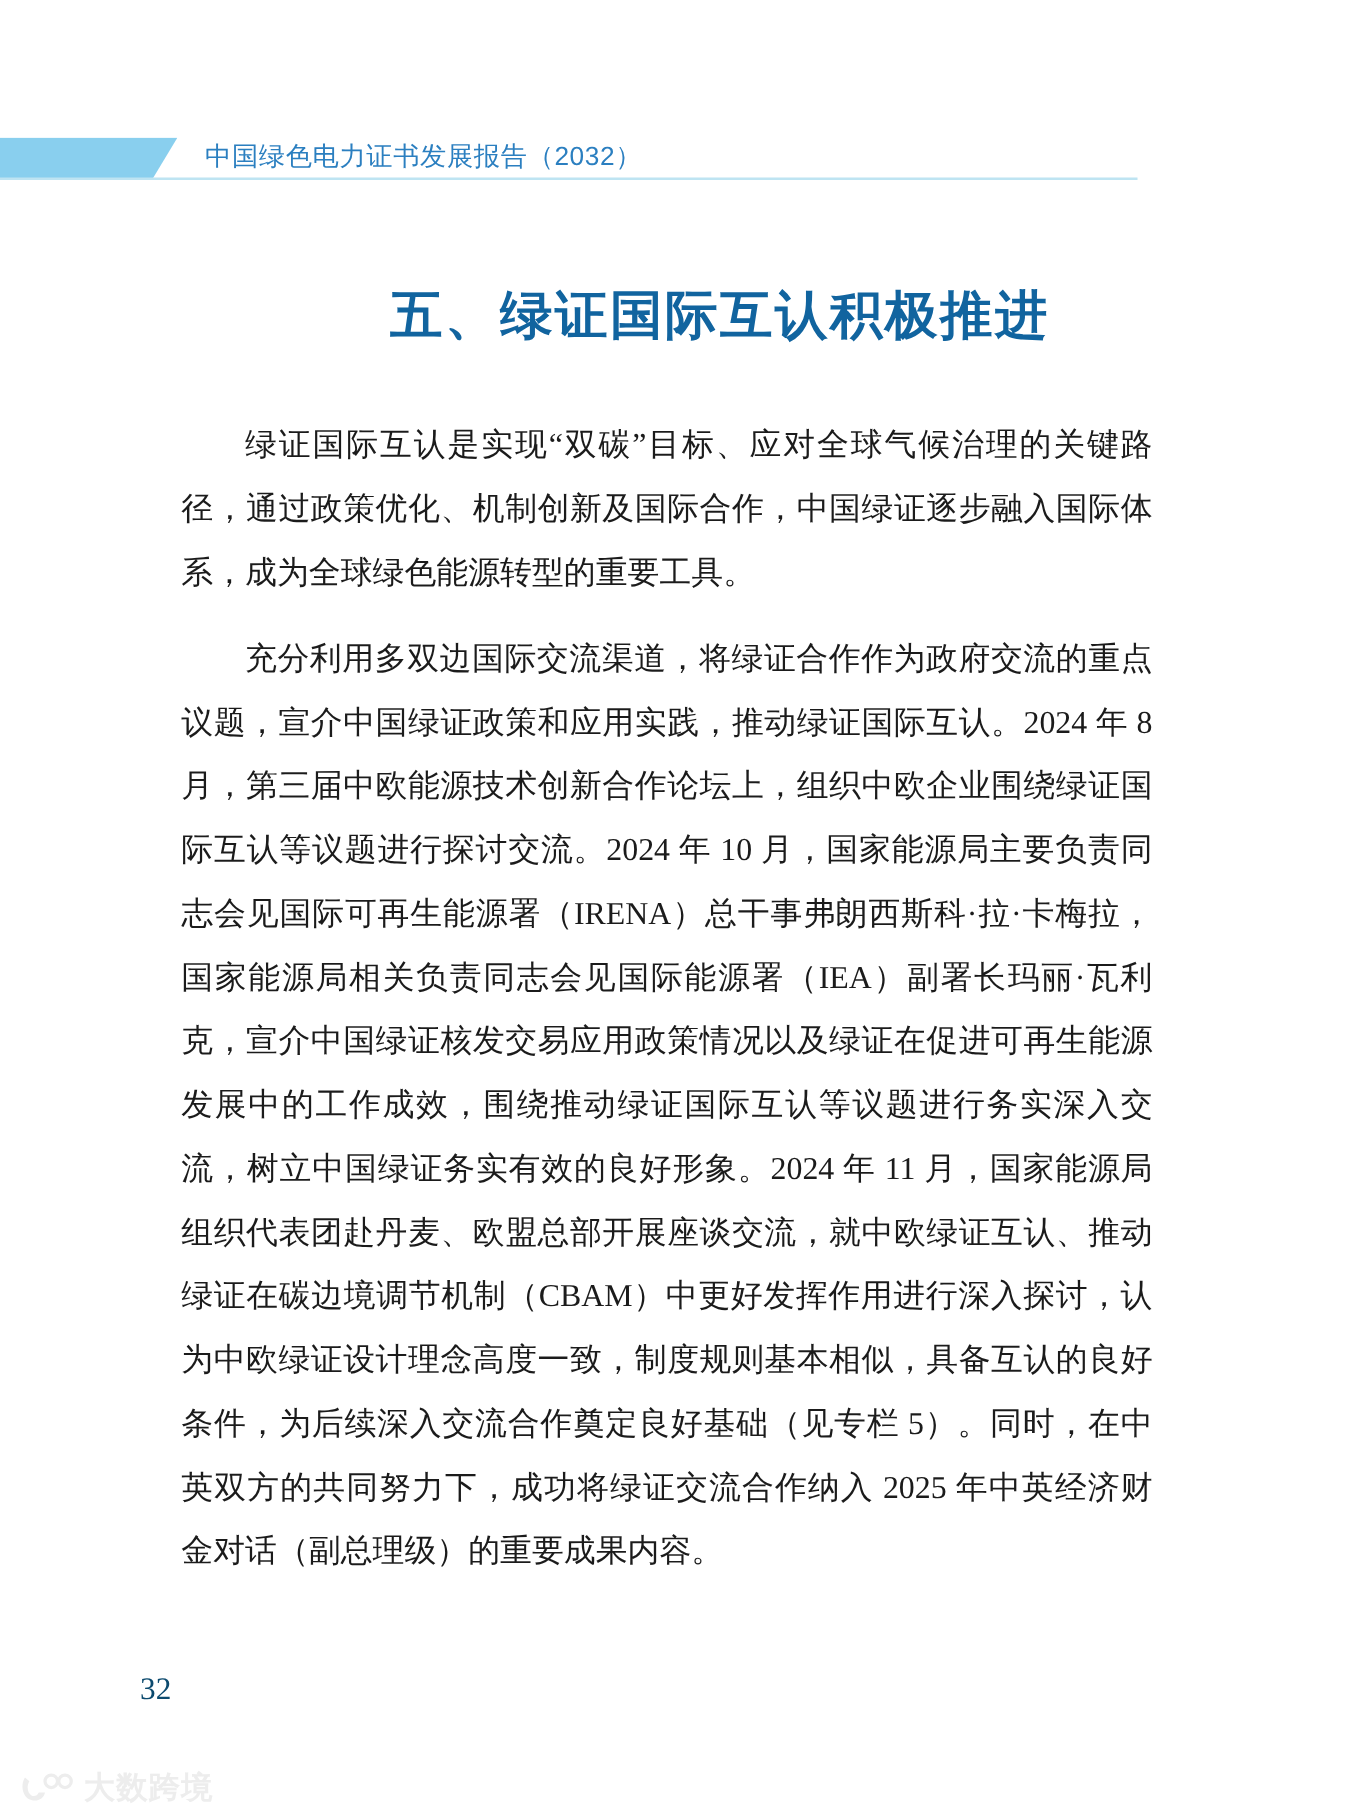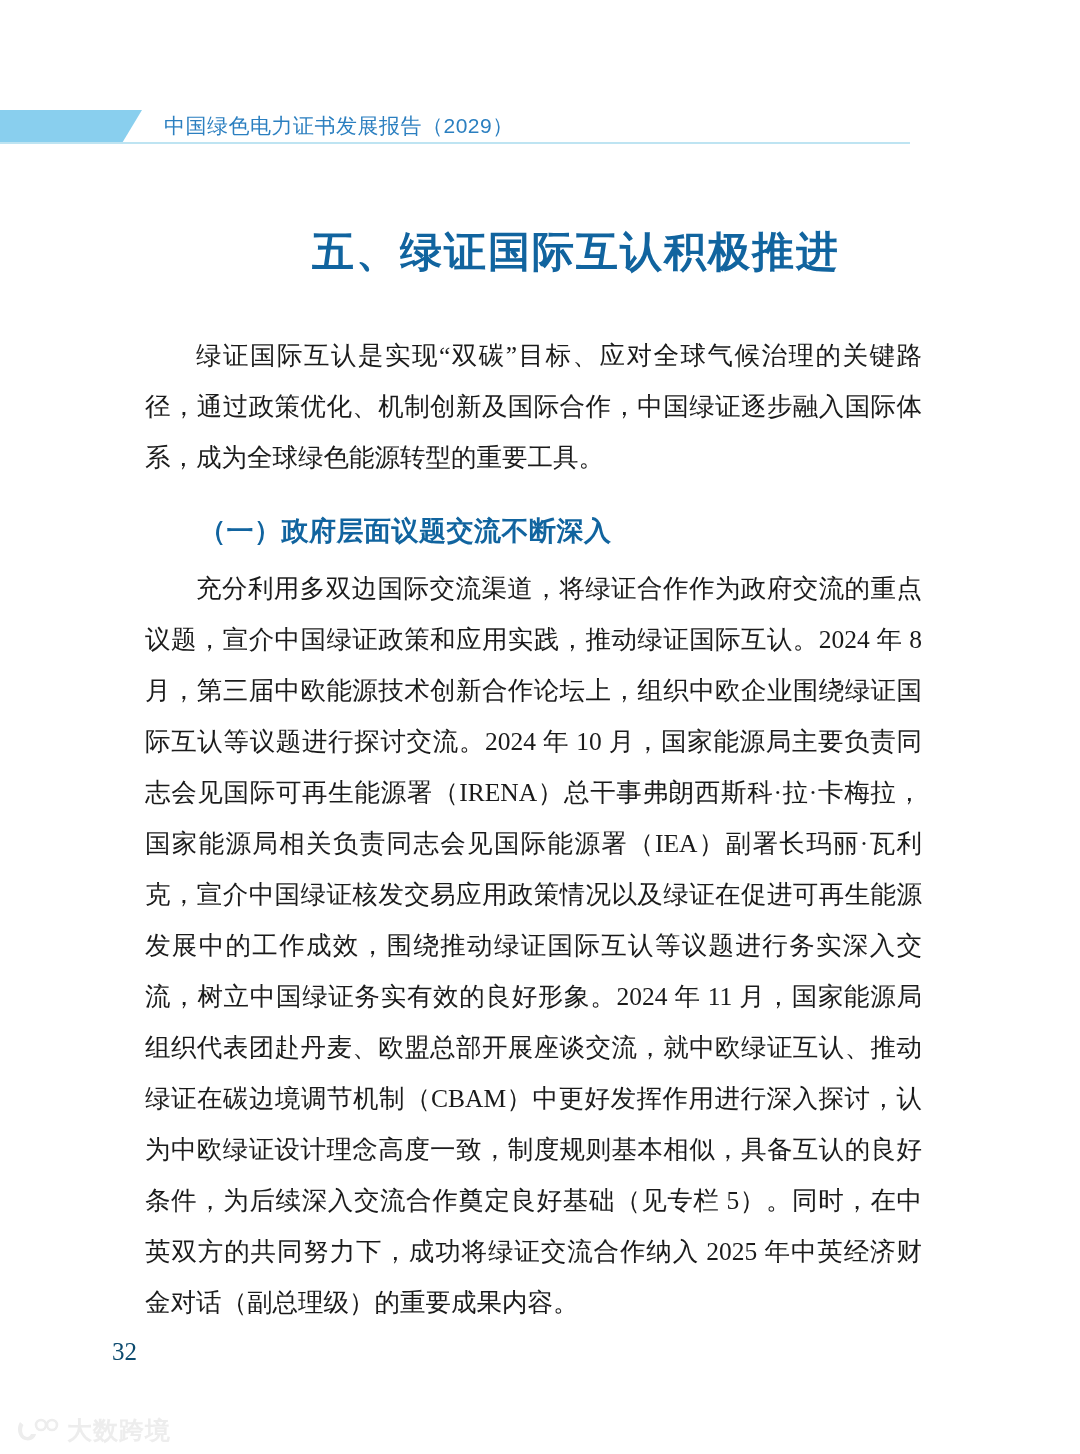--- a/index.html
+++ b/index.html
@@ -129,29 +129,28 @@
     color: #EDEDED;
     letter-spacing: 1px;
     line-height: 1;
   }
 </style>
 </head>
 <body>
 
 <div class="page-header">
   <div class="header-tab"></div>
-  <div class="header-title">中国绿色电力证书发展报告（2029）</div>
+  <div class="header-title">中国绿色电力证书发展报告（2032）</div>
 </div>
 <div class="header-rule"></div>
 
 <h1 class="main-title">五、绿证国际互认积极推进</h1>
 
 <div class="content">
   <p class="body-para">绿证国际互认是实现“双碳”目标、应对全球气候治理的关键路径，通过政策优化、机制创新及国际合作，中国绿证逐步融入国际体系，成为全球绿色能源转型的重要工具。</p>
-  <h2 class="sub-heading">（一）政府层面议题交流不断深入</h2>
   <p class="body-para">充分利用多双边国际交流渠道，将绿证合作作为政府交流的重点议题，宣介中国绿证政策和应用实践，推动绿证国际互认。2024 年 8 月，第三届中欧能源技术创新合作论坛上，组织中欧企业围绕绿证国际互认等议题进行探讨交流。2024 年 10 月，国家能源局主要负责同志会见国际可再生能源署（IRENA）总干事弗朗西斯科·拉·卡梅拉，国家能源局相关负责同志会见国际能源署（IEA）副署长玛丽·瓦利克，宣介中国绿证核发交易应用政策情况以及绿证在促进可再生能源发展中的工作成效，围绕推动绿证国际互认等议题进行务实深入交流，树立中国绿证务实有效的良好形象。2024 年 11 月，国家能源局组织代表团赴丹麦、欧盟总部开展座谈交流，就中欧绿证互认、推动绿证在碳边境调节机制（CBAM）中更好发挥作用进行深入探讨，认为中欧绿证设计理念高度一致，制度规则基本相似，具备互认的良好条件，为后续深入交流合作奠定良好基础（见专栏 5）。同时，在中英双方的共同努力下，成功将绿证交流合作纳入 2025 年中英经济财金对话（副总理级）的重要成果内容。</p>
 </div>
 
 <div class="page-number">32</div>
 
 <div class="watermark">
   <svg class="mark" viewBox="0 0 44 28" aria-hidden="true">
     <path d="M4 6 C0 12, 2 22, 9 24 C14 25.5, 19 23, 20 18 L15 18 C14 20.5, 11.5 21.5, 9.5 20.5 C6 19, 5 13, 7.5 9 Z" fill="#EDEDED"></path>
     <circle cx="25" cy="9" r="5" fill="none" stroke="#EDEDED" stroke-width="2.6"></circle>
     <circle cx="36" cy="9" r="5" fill="none" stroke="#EDEDED" stroke-width="2.6"></circle>

